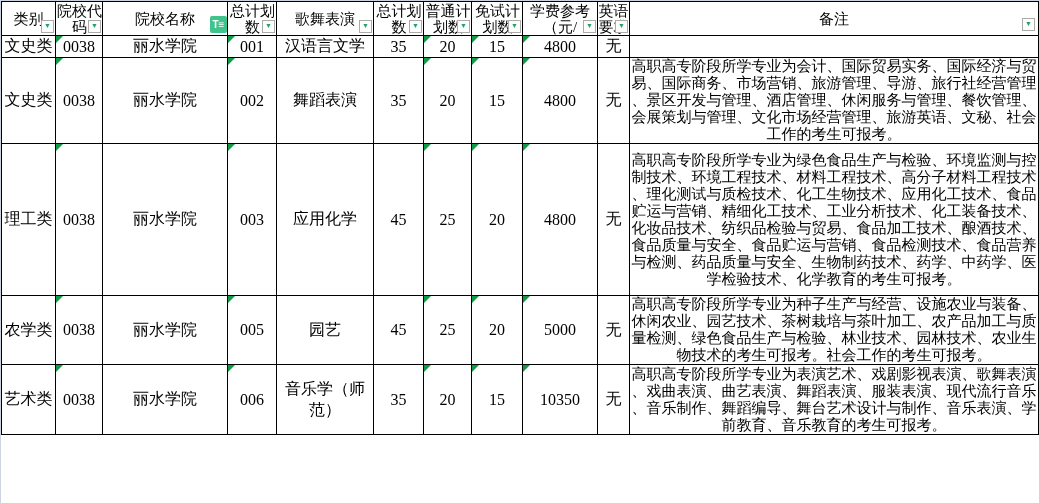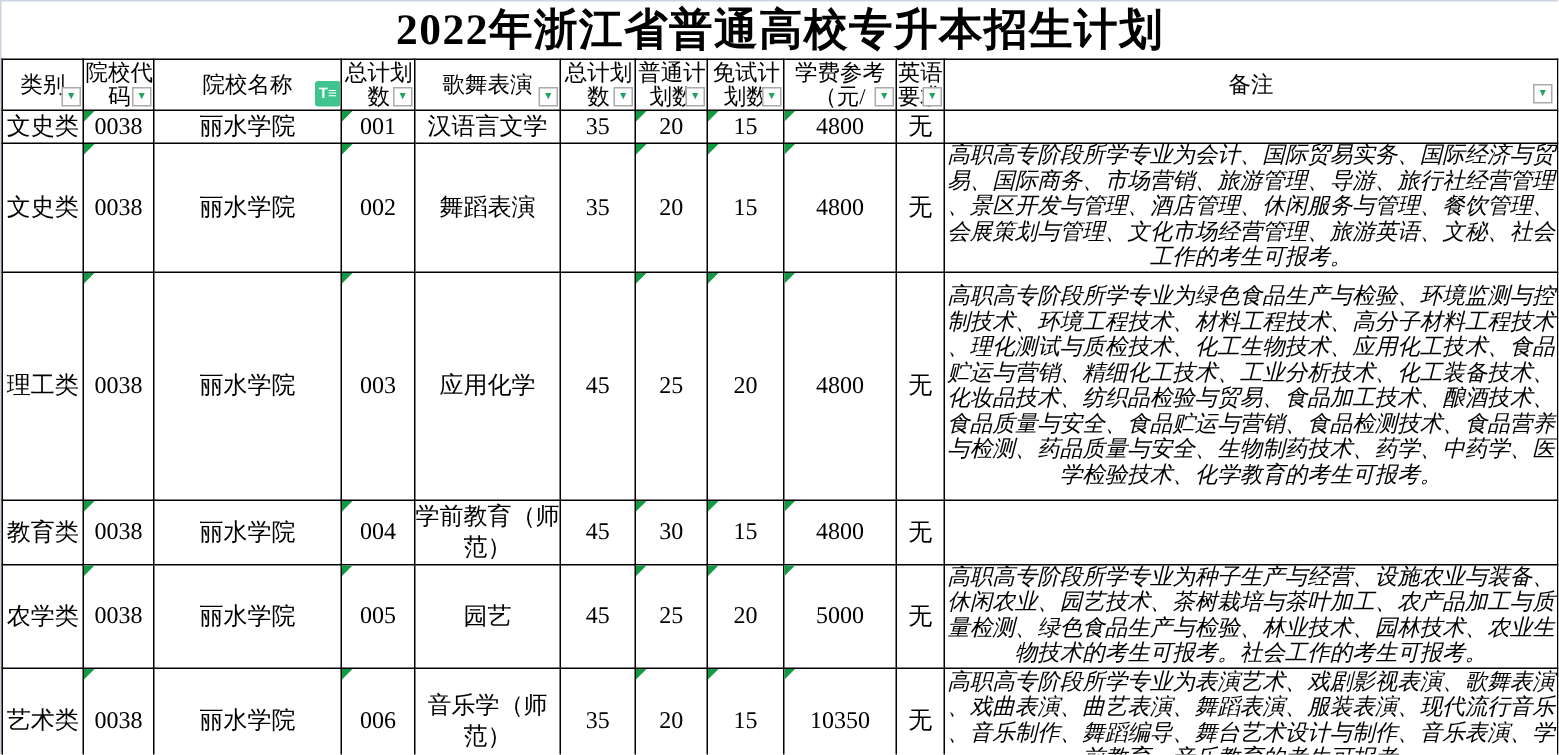--- a/index.html
+++ b/index.html
@@ -37,34 +37,33 @@
   .tool-icon {
     position:absolute; right:0px; bottom:2px; width:17px; height:17px;
     background:#3ec48c; border-radius:2px; color:#fff;
     display:flex; align-items:center; justify-content:center;
     font-size:10px; font-weight:bold; font-family:"Liberation Sans",sans-serif;
     cursor:pointer;
   }
   td.val { font-size:16px; }
   td.remark {
     font-size:15px; line-height:17px; text-align:center;
-    word-break:break-all; line-break:anywhere; padding:0 1px;font-style:italic;
+    word-break:break-all; line-break:anywhere; padding:0 1px;
   }
   .tri {
     position:absolute; left:0; top:0; width:0; height:0;
     border-top:7px solid #129a44; border-right:7px solid transparent;
     pointer-events:none;
   }
 </style>
 </head>
 <body>
 
 <div class="sheet">
 
-  <div class="title-row">2022年浙江省普通高校专升本招生计划</div>
 
   <table class="grid">
     <colgroup>
       <col style="width:54px">
         <col style="width:47px">
         <col style="width:125px">
       <col style="width:49px">
         <col style="width:97px">
         <col style="width:50px">
       <col style="width:48px">
@@ -174,33 +173,20 @@
           <td class="val">丽水学院</td>
           <td class="val"><span class="tri"></span>003</td>
           <td class="val">应用化学</td>
           <td class="val">45</td>
           <td class="val"><span class="tri"></span>25</td>
           <td class="val"><span class="tri"></span>20</td>
           <td class="val"><span class="tri"></span>4800</td>
           <td class="val">无</td>
           <td class="remark">高职高专阶段所学专业为绿色食品生产与检验、环境监测与控制技术、环境工程技术、材料工程技术、高分子材料工程技术、理化测试与质检技术、化工生物技术、应用化工技术、食品贮运与营销、精细化工技术、工业分析技术、化工装备技术、化妆品技术、纺织品检验与贸易、食品加工技术、酿酒技术、食品质量与安全、食品贮运与营销、食品检测技术、食品营养与检测、药品质量与安全、生物制药技术、药学、中药学、医学检验技术、化学教育的考生可报考。</td>
         </tr>
-        <tr style="height: 38px;">
-          <td class="val">教育类</td>
-          <td class="val"><span class="tri"></span>0038</td>
-          <td class="val">丽水学院</td>
-          <td class="val"><span class="tri"></span>004</td>
-          <td class="val">学前教育（师范）</td>
-          <td class="val">45</td>
-          <td class="val"><span class="tri"></span>30</td>
-          <td class="val"><span class="tri"></span>15</td>
-          <td class="val"><span class="tri"></span>4800</td>
-          <td class="val">无</td>
-          <td class="remark"></td>
-        </tr>
         <tr style="height: 67px;">
           <td class="val">农学类</td>
           <td class="val"><span class="tri"></span>0038</td>
           <td class="val">丽水学院</td>
           <td class="val"><span class="tri"></span>005</td>
           <td class="val">园艺</td>
           <td class="val">45</td>
           <td class="val"><span class="tri"></span>25</td>
           <td class="val"><span class="tri"></span>20</td>
           <td class="val"><span class="tri"></span>5000</td>

